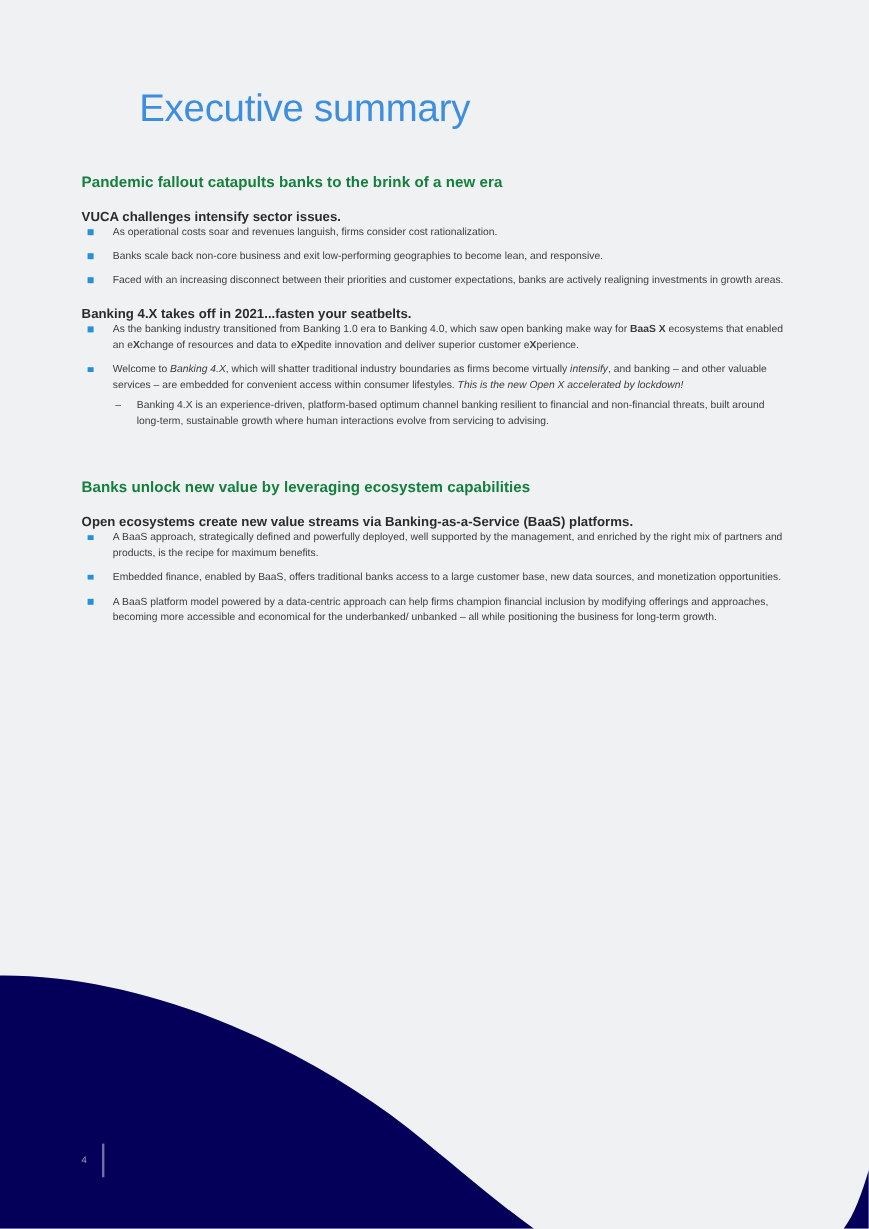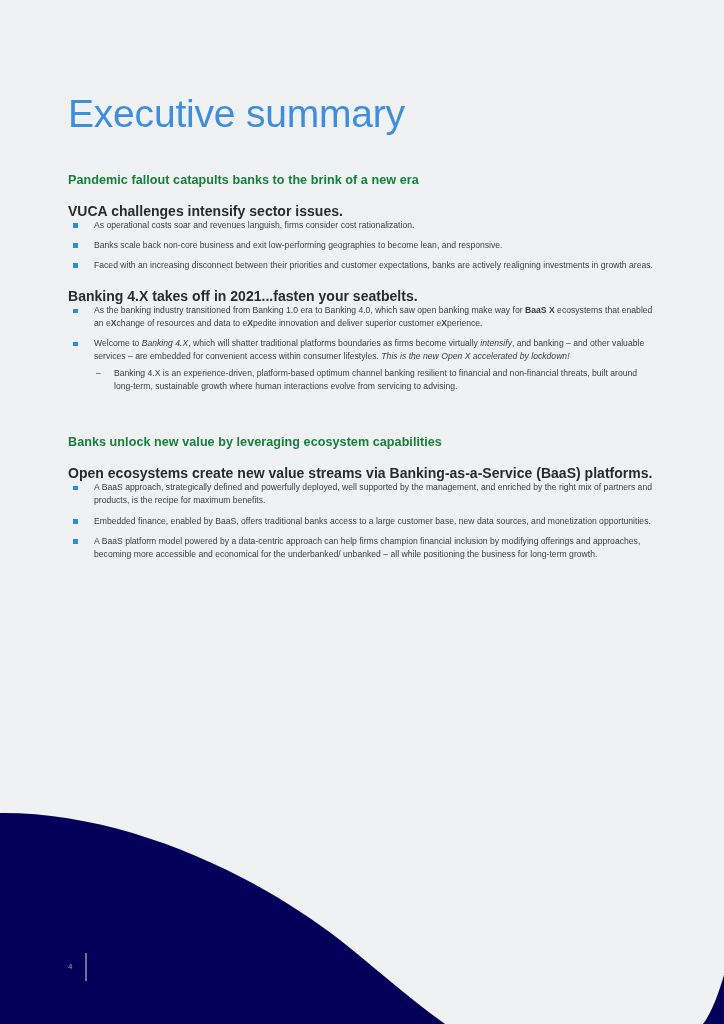--- a/index.html
+++ b/index.html
@@ -26,39 +26,40 @@
   }
 
   
   .page {
     position:relative;
     z-index:1;
     padding:0 68px;
   }
 
   .page-title {
-    font-size:39px;
+    font-size:32px;
     font-weight:400;
     letter-spacing:-0.2px;
     color:#3e8ede;
-    padding-top:92px;
+    padding-top:72px;
     line-height:1.15;
+    margin-left:48px;
   }
 
   .section-heading {
     font-size:12.6px;
     font-weight:700;
     color:#15803d;
     letter-spacing:0.05px;
     margin-top:36px;
   }
   .section-heading.second { margin-top:42px; }
 
   .lead-in {
-    font-size:14px;
+    font-size:11px;
     font-weight:700;
     color:#2b2b2b;
     margin-top:16px;
     letter-spacing:0.02px;
   }
 
   ul.bullets { list-style:none; }
 
   ul.bullets > li {
     position:relative;
@@ -155,21 +156,21 @@
 
   <ul class="bullets">
 
     <li>
       <span class="sq"></span>
       <span><span>As the banking industry transitioned from Banking 1.0 era to Banking 4.0, which saw open banking make way for </span><b class="bx">BaaS X</b><span> ecosystems that enabled an e</span><b class="bx">X</b><span>change of resources and data to e</span><b class="bx">X</b><span>pedite innovation and deliver superior customer e</span><b class="bx">X</b><span>perience.</span></span>
     </li>
 
     <li class="tight">
       <span class="sq"></span>
-      <span><span>Welcome to </span><em class="it">Banking 4.X</em><span>, which will shatter traditional platforms boundaries as firms become virtually </span><em class="it">intensify</em><span>, and banking – and other valuable services – are embedded for convenient access within consumer lifestyles. </span><em class="it">This is the new Open X accelerated by lockdown!</em></span>
+      <span><span>Welcome to </span><em class="it">Banking 4.X</em><span>, which will shatter traditional industry boundaries as firms become virtually </span><em class="it">intensify</em><span>, and banking – and other valuable services – are embedded for convenient access within consumer lifestyles. </span><em class="it">This is the new Open X accelerated by lockdown!</em></span>
 
       <ul class="subbullets">
         <li>
           <span class="dash">–</span>
           <span>Banking 4.X is an experience-driven, platform-based optimum channel banking resilient to financial and non-financial threats, built around long-term, sustainable growth where human interactions evolve from servicing to advising.</span>
         </li>
       </ul>
     </li>
 
   </ul>

